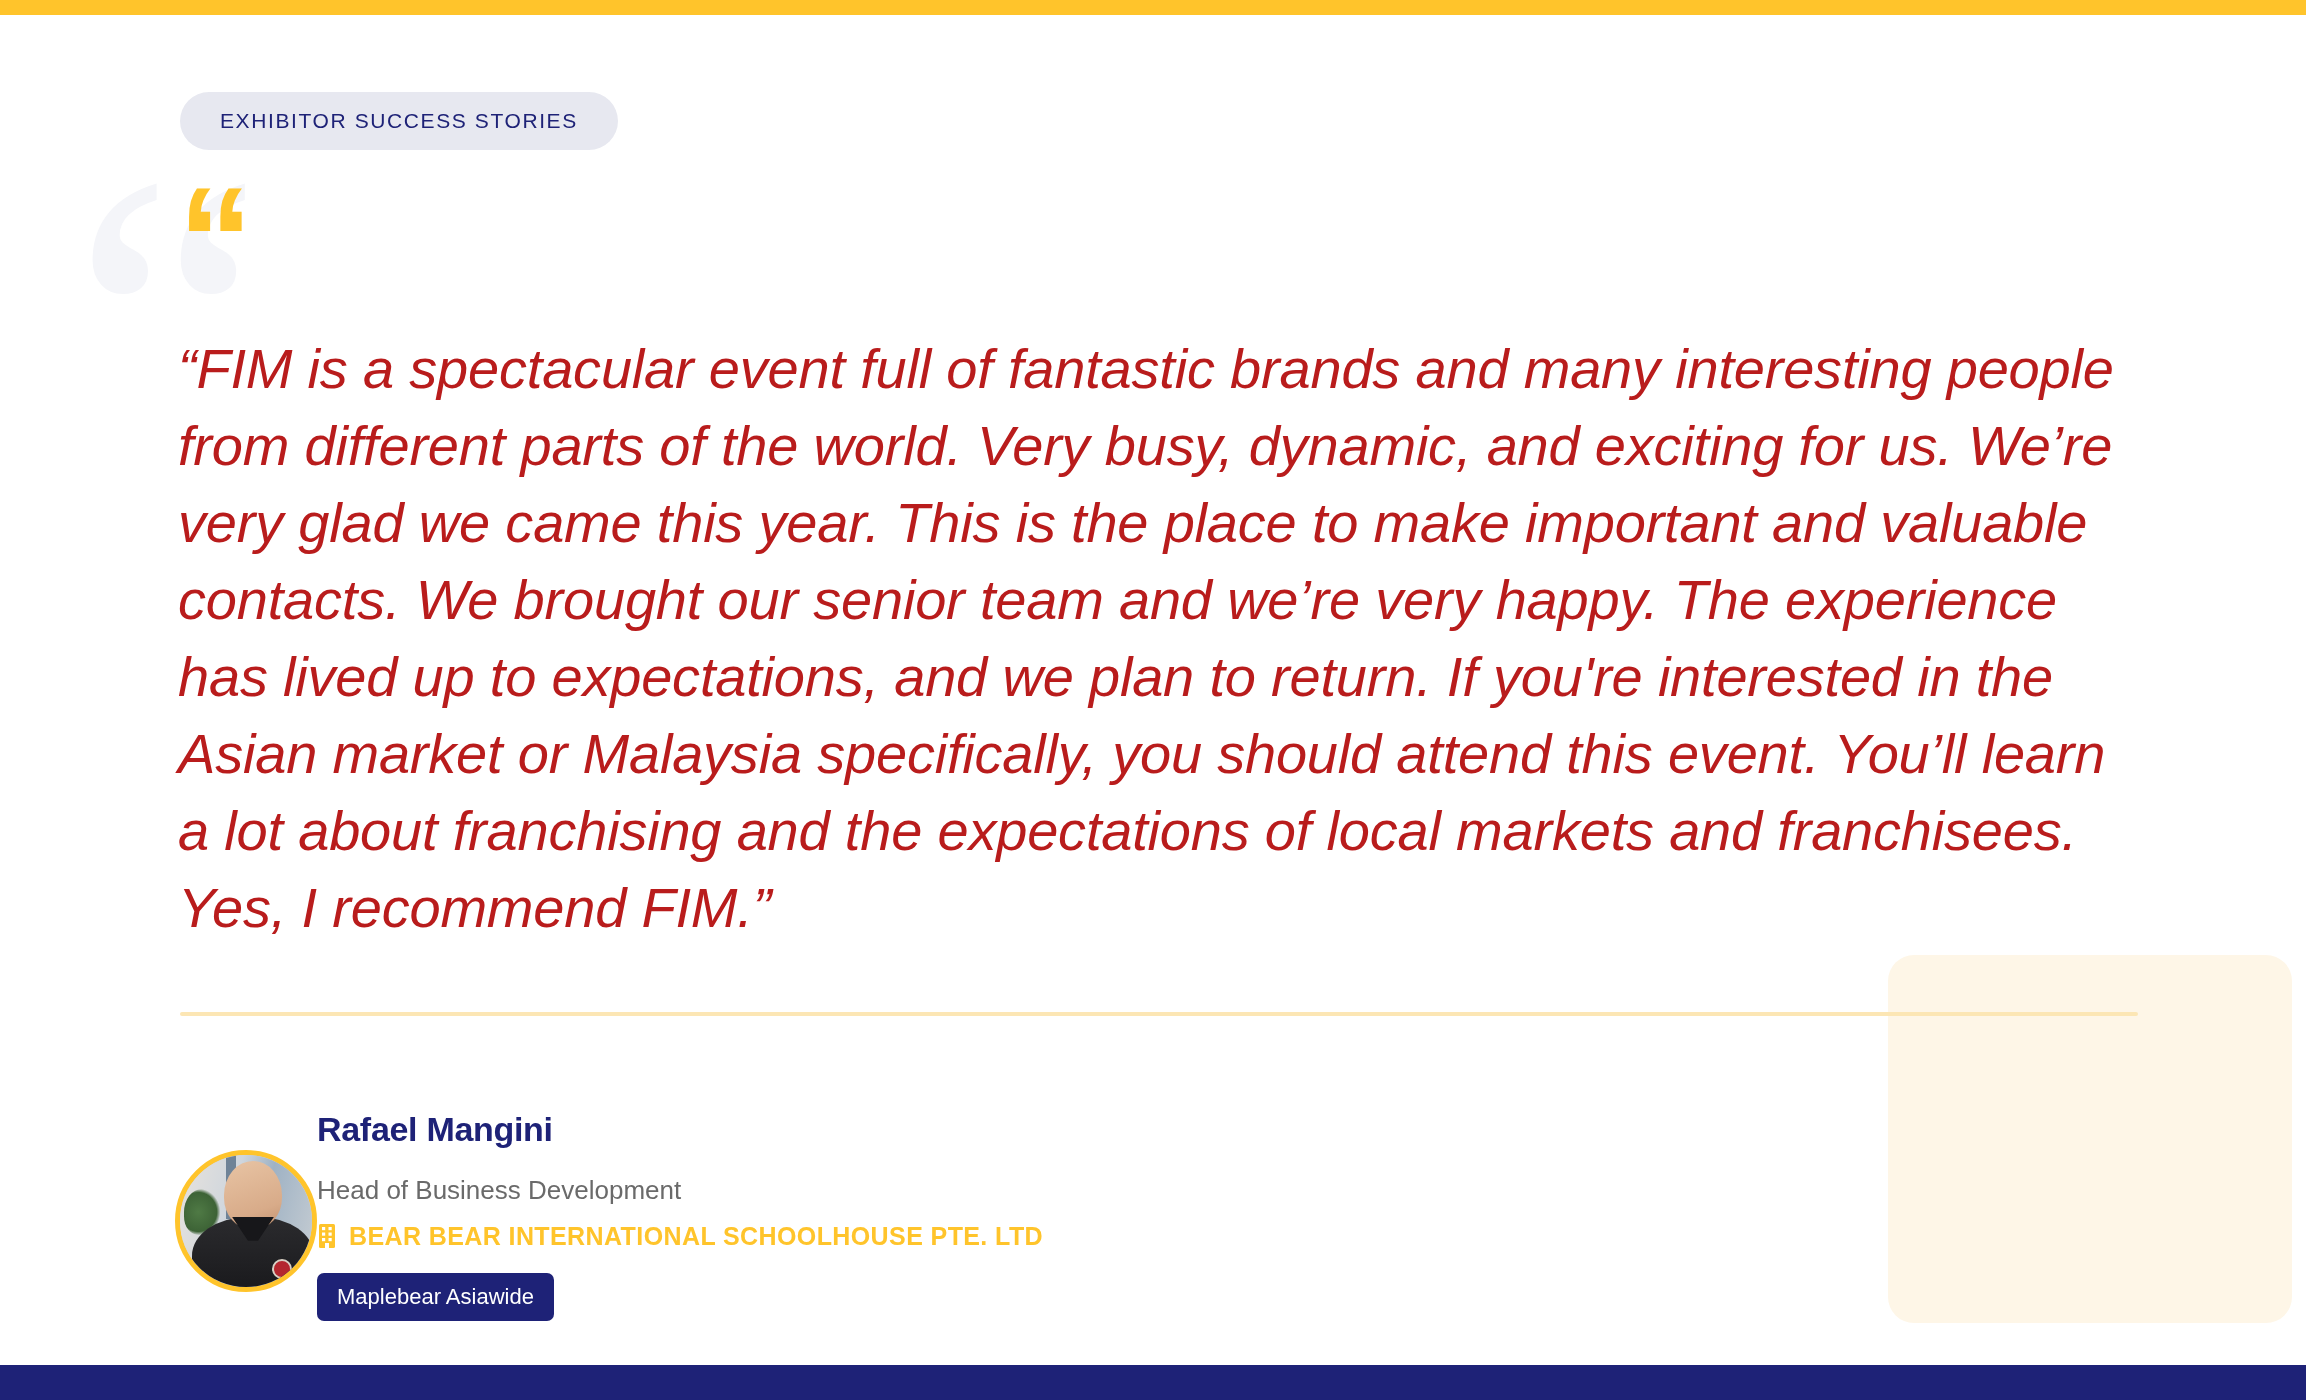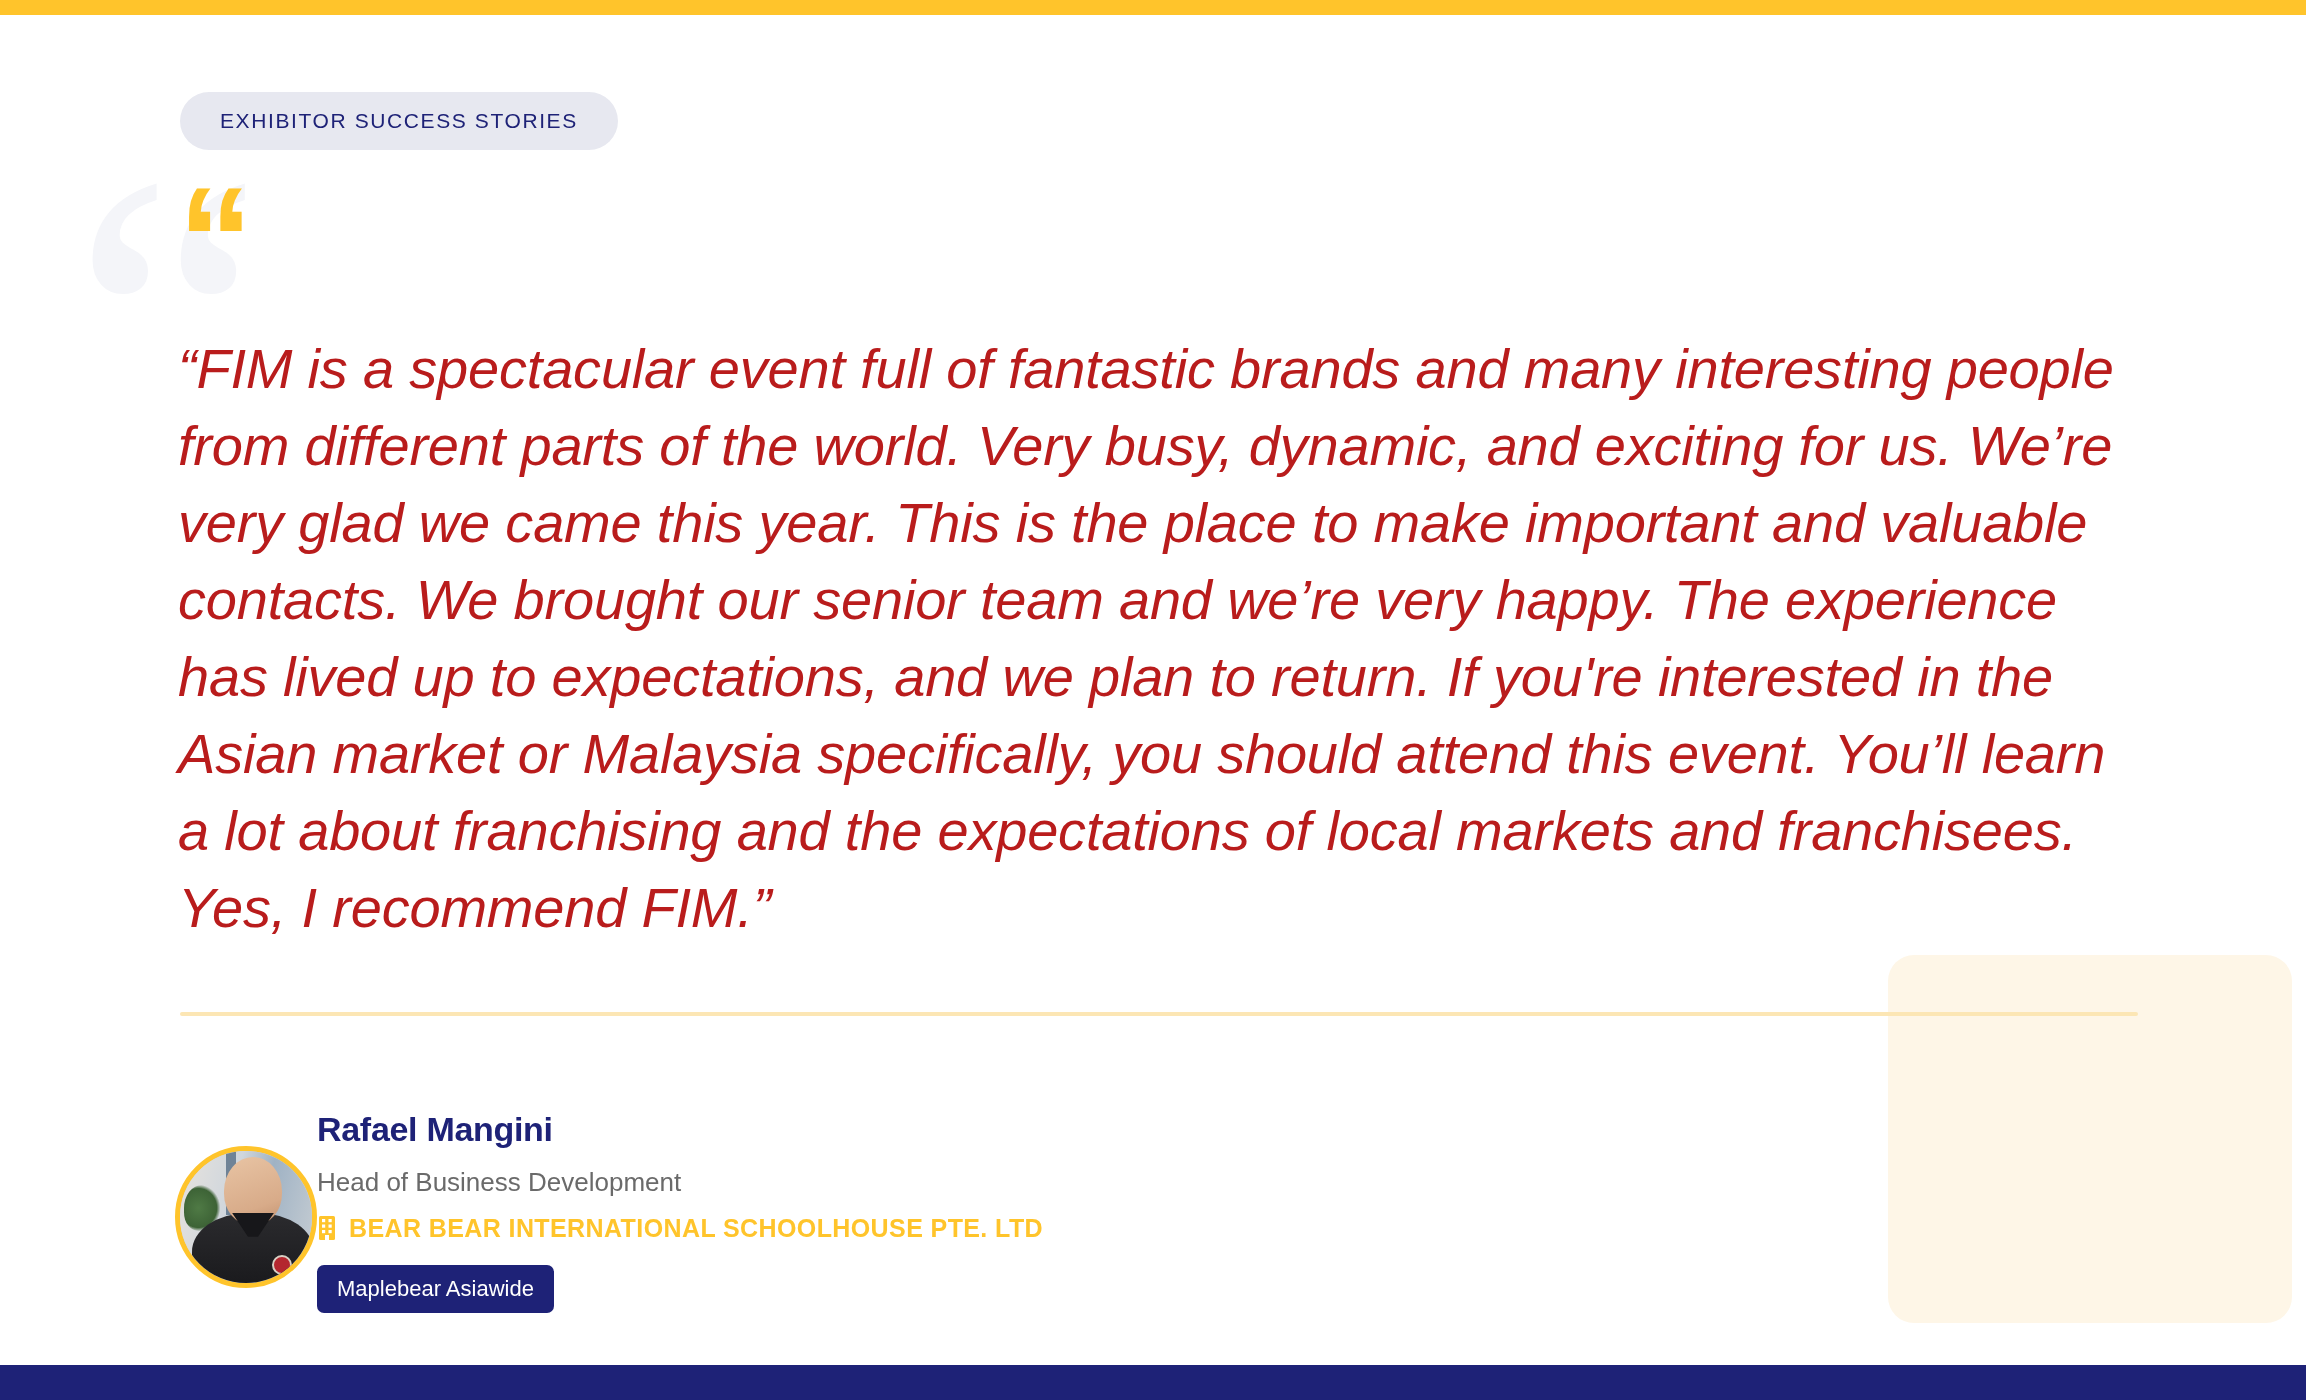--- a/index.html
+++ b/index.html
@@ -194,21 +194,21 @@
   .person-info { padding-top: 4px; }
 
   .person-name {
     font-size: 34px;
     font-weight: bold;
     color: #1E2277;
     letter-spacing: -0.3px;
     line-height: 1.2;
   }
   .person-role {
-    margin-top: 16px;
+    margin-top: 24px;
     font-size: 26px;
     color: #6A6A6A;
     line-height: 1.3;
   }
   .company-line {
     margin-top: 14px;
     display: flex;
     align-items: center;
     gap: 12px;
   }

